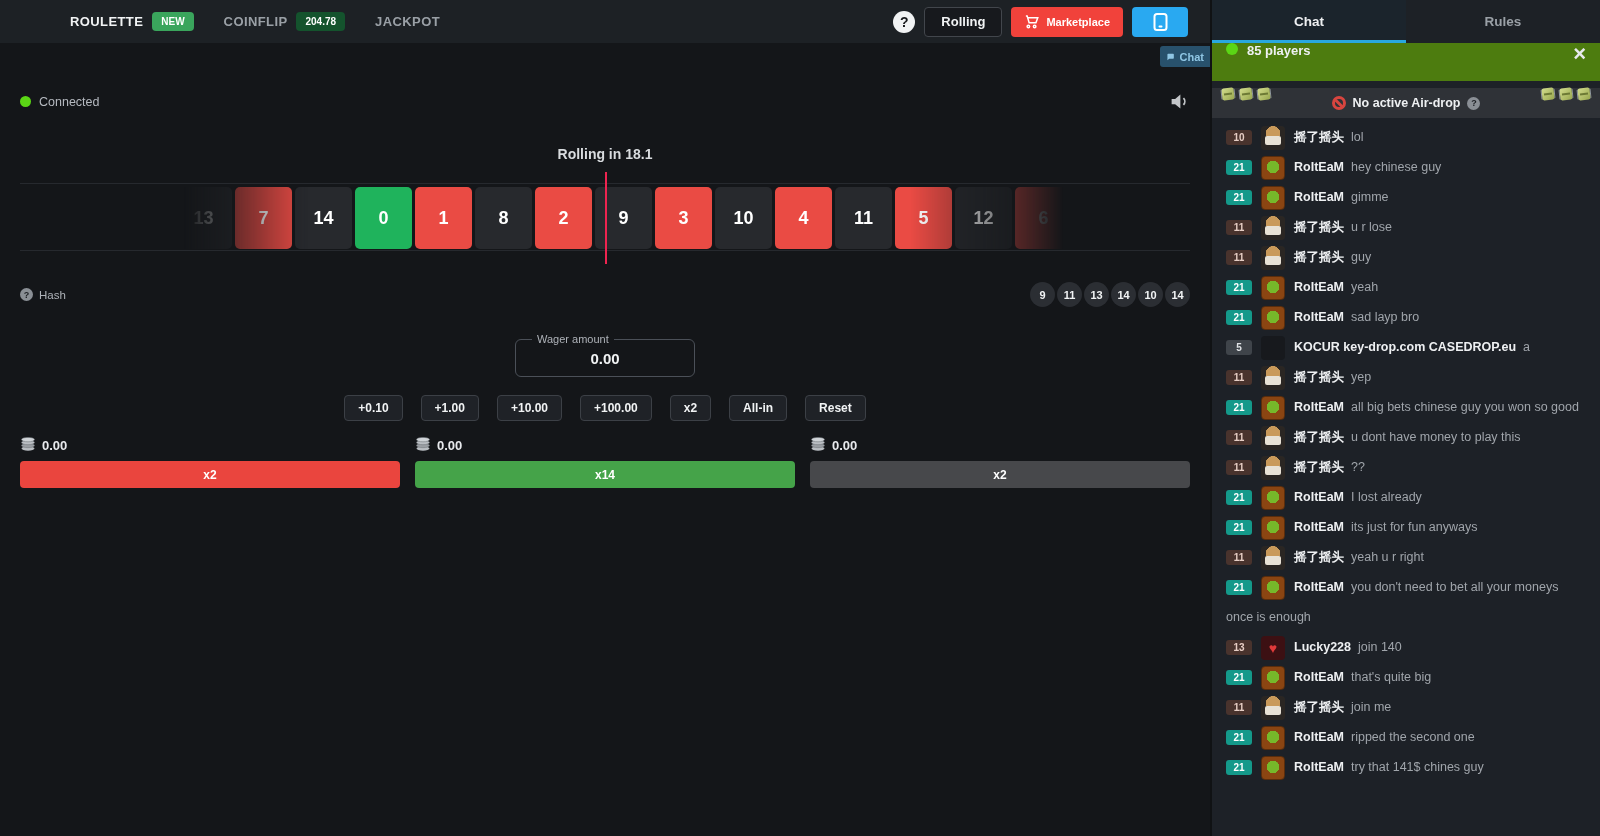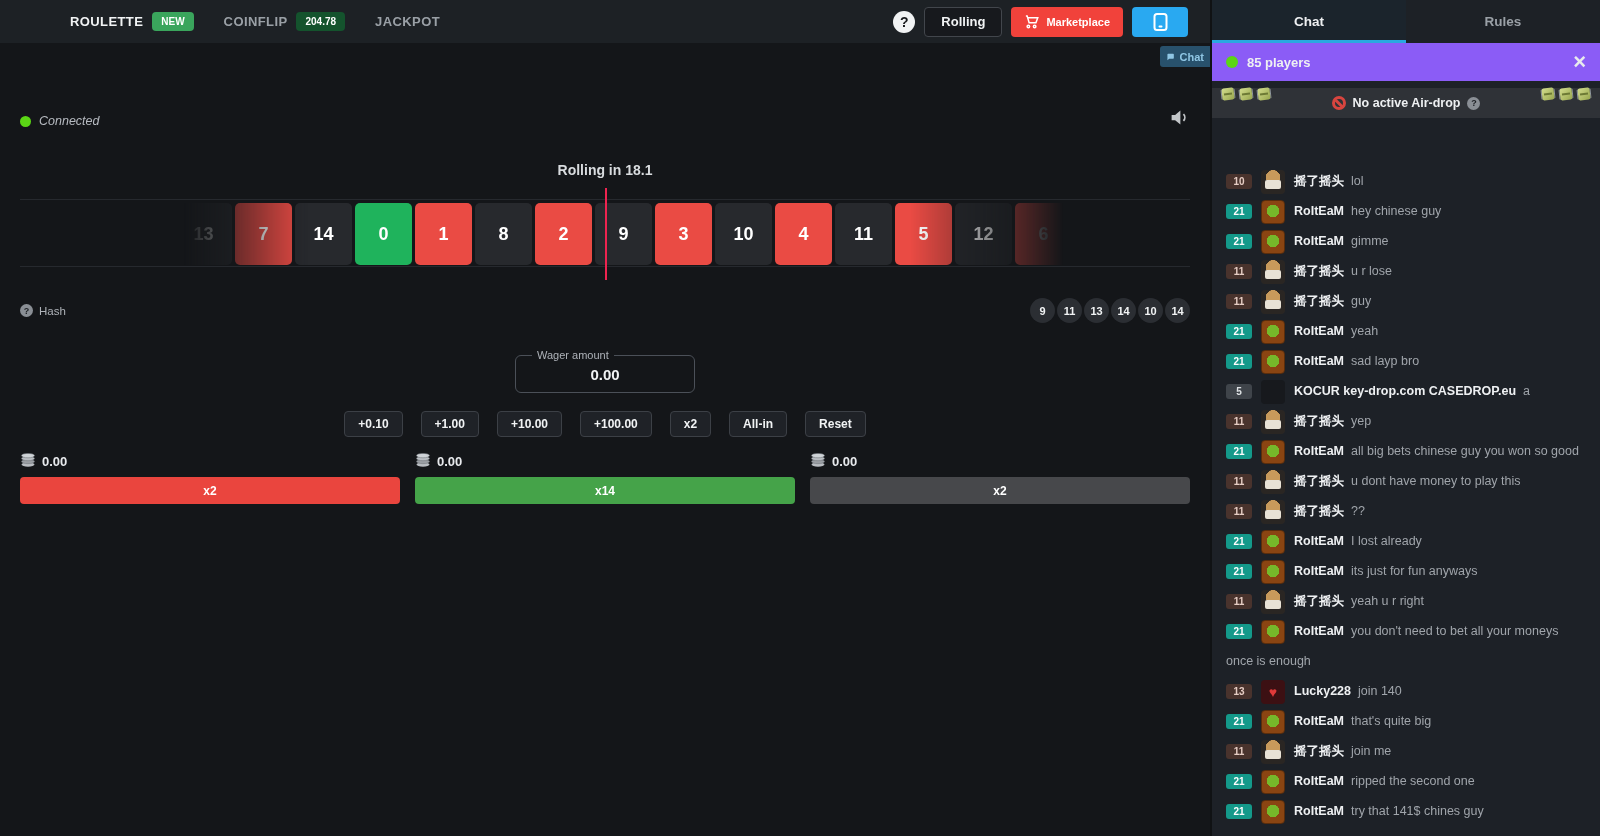--- a/index.html
+++ b/index.html
@@ -23,21 +23,21 @@
   .btn-marketplace { height:30px; padding:0 13px; background:#f1423b; border-radius:4px; color:#fff;
     font-size:11px; font-weight:bold; display:flex; align-items:center; gap:7px; cursor:pointer; }
   .btn-mobile { height:30px; width:56px; background:#29a9f1; border-radius:4px; display:flex;
     align-items:center; justify-content:center; cursor:pointer; }
 
   .chat-toggle { position:absolute; top:46px; right:0; width:50px; height:21px; background:#28516c;
     border-radius:3px 0 0 3px; display:flex; align-items:center; gap:5px; padding:0 6px; overflow:hidden; cursor:pointer; }
   .chat-toggle span { font-size:11px; font-weight:bold; color:#8fc6e4; }
 
   .content { position:relative; padding:0 20px; }
-  .conn-row { margin-top:64px; display:flex; align-items:flex-end; justify-content:space-between;font-style:italic; }
+  .conn-row { margin-top:48px; display:flex; align-items:center; justify-content:space-between; }
   .conn { display:flex; align-items:center; gap:8px; }
   .dot-green { width:11px; height:11px; border-radius:50%; background:#5bd615; }
   .conn span { font-size:12.5px; color:#b6bac0; }
 
   .rolling { margin-top:34px; text-align:center; font-size:14px; font-weight:bold; color:#d9dcdf; }
 
   .strip { position:relative; margin-top:21px; height:68px;
     border-top:1px solid #26292e; border-bottom:1px solid #26292e; }
   .tiles { position:absolute; left:155px; top:3px; display:flex; gap:3px;
     -webkit-mask:linear-gradient(90deg,transparent 1%,#000 15%,#000 82%,transparent 99%);
@@ -74,38 +74,38 @@
     color:#fff; font-size:12px; font-weight:bold; cursor:pointer; }
 
   
   .sidebar { width:390px; background:#1d2127; display:flex; flex-direction:column; border-left:2px solid #101214; }
   .tabbar { height:43px; display:flex; flex:none; background:#1d2126; }
   .tab { flex:1; display:flex; align-items:center; justify-content:center; font-size:13.5px; font-weight:bold;
     color:#9aa0a6; cursor:pointer; position:relative; }
   .tab.active { color:#eef0f2; background:#1b242c; }
   .tab.active::after { content:""; position:absolute; left:0; right:0; bottom:0; height:3px; background:#29a8e0; }
 
-  .players-bar { height:38px; flex:none; background:#8b5cf6; display:flex; align-items:center; padding:0 14px; }
+  .players-bar { height:38px; flex:none; background:#4d7c0f; display:flex; align-items:flex-start; padding:0 14px; }
   .players-bar .dot-green { width:12px; height:12px; }
   .players-bar span.pc { font-size:13px; font-weight:bold; color:#eef0f2; margin-left:9px; }
   .close-x { margin-left:auto; font-size:22px; color:#e8eaed; line-height:1; cursor:pointer; font-weight:bold; }
 
   .airdrop { height:30px; flex:none; margin-top:7px; background:#2f3237; display:flex; 
     padding:0 10px; }
   .money-group { display:flex; gap:6px; }
   .money-icon { width:12px; height:12px; background:linear-gradient(135deg,#d3dd8e,#98a74e); border-radius:2px;
     position:relative; transform:rotate(-6deg); box-shadow:-2px 0 0 -1px #8f969c, 2px 0 0 -1px #8f969c; }
   .money-icon::after { content:""; position:absolute; left:2px; top:5px; right:2px; height:2px; background:#6d7a35; }
   .airdrop-center { flex:1; display:flex; align-items:center; justify-content:center; gap:7px; }
   .no-sign { width:14px; height:14px; border:3px solid #d8453f; border-radius:50%; position:relative; }
   .no-sign::after { content:""; position:absolute; left:-1px; top:3px; width:10px; height:3px; background:#d8453f;
     transform:rotate(45deg); }
   .airdrop-center .txt { font-size:12.5px; font-weight:bold; color:#eef0f2; }
 
-  .messages { flex:1; overflow:hidden; padding:4px 0 0;margin-top:44px; }
+  .messages { flex:1; overflow:hidden; padding:4px 0 0; }
   .msg { padding:0 14px; line-height:30px; font-size:12.5px; }
   .msg .lvl { display:inline-block; vertical-align:middle; min-width:26px; height:15px; line-height:15px;
     border-radius:3px; text-align:center; font-size:10px; font-weight:bold; color:#fff; margin-right:9px; }
   .lvl.brown { background:#49332d; color:#e6cdc4; }
   .lvl.teal { background:#14998a; }
   .lvl.gray { background:#3f444a; color:#dfe2e5; }
   .msg .ava { display:inline-block; vertical-align:middle; width:24px; height:24px; border-radius:4px;
     margin-right:9px; position:relative; overflow:hidden; }
   .ava.zombie { background:radial-gradient(circle at 50% 45%, #76b82a 0 38%, #8a4512 39%); border:1px solid #5a2d0c; }
   .ava.cowboy { background:radial-gradient(circle at 50% 30%, #c99a5b 0 34%, #2a2623 35%); }

